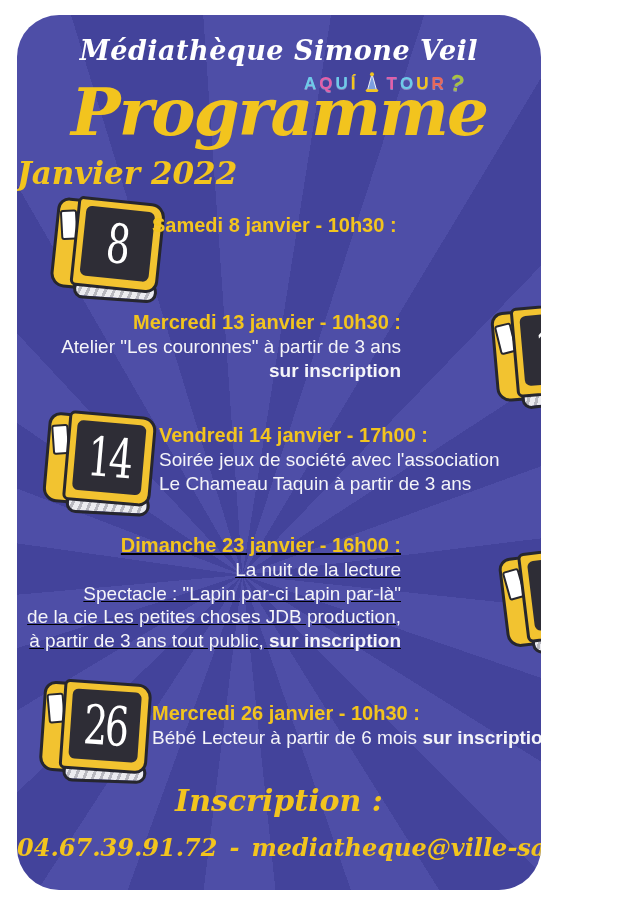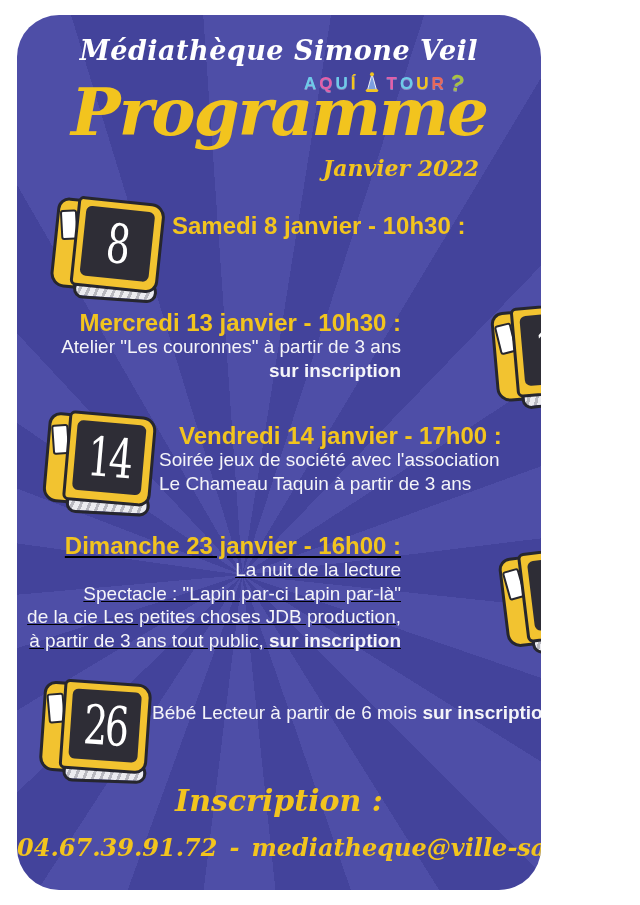--- a/index.html
+++ b/index.html
@@ -15,25 +15,25 @@
   .script{font-family:"DejaVu Serif",serif;font-style:italic;font-weight:bold;}
 
   
   .org{position:absolute;top:20px;left:0;width:100%;text-align:center;color:#ffffff;font-size:27px;letter-spacing:0.5px;}
   .logo{position:absolute;top:55px;left:287px;display:flex;align-items:center;gap:2px;}
   .lt{font-weight:bold;font-size:17px;letter-spacing:1px;text-shadow:0 1px 0 rgba(255,255,255,0.35);}
   .c-blue{color:#6ecbe9}.c-pink{color:#e45fa9}.c-yellow{color:#f2c41e}.c-coral{color:#e8685a}
   .qmark{color:#a9c23e;font-size:23px;font-weight:bold;display:inline-block;transform:rotate(12deg);margin-left:3px;text-shadow:0 1px 0 rgba(255,255,255,0.35);}
   .mascot{margin:0 4px;display:inline-block;}
   .prog{position:absolute;top:52px;left:0;width:100%;text-align:center;color:#f2c41e;font-size:66px;letter-spacing:-2px;line-height:1.1;margin-top:9px;}
-  .janv{position:absolute;top:140px;left:0;width:462px;text-align:right;color:#f2c41e;font-size:22px;}
+  .janv{position:absolute;top:140px;left:0;width:462px;color:#f2c41e;font-size:31px;}
 
   
   .ev-text{position:absolute;}
-  .ev-title{color:#f2c41e;font-weight:bold;font-size:24px;line-height:25px;white-space:nowrap;margin-left:20px;}
+  .ev-title{color:#f2c41e;font-weight:bold;font-size:20px;line-height:25px;white-space:nowrap;}
   .line{color:#f4f4f8;font-size:19px;line-height:23.5px;white-space:nowrap;}
   .b{font-weight:bold;}
   .ta-r{text-align:right;}
   .ev1-text{left:135px;top:198px;}
   .ev2-text{top:295px;right:140px;}
   .ev3-text{left:142px;top:408px;}
   .ev4-text{top:518px;right:140px;text-decoration:underline;}
   .ev5-text{left:135px;top:686px;}
 
   
@@ -163,20 +163,21 @@
     <div class="spine">
         <div class="slabel"></div>
       </div>
     <div class="cover">
       <div class="panel">
         <span class="num">26</span>
       </div>
     </div>
   </div>
   <div class="ev-text ev5-text">
+    <div class="ev-title">Mercredi 26 janvier - 10h30 :</div>
     <div class="line"><span>Bébé Lecteur à partir de 6 mois </span><span class="b">sur inscription</span></div>
   </div>
 
   <div class="insc script">Inscription :</div>
   <div class="contact script">
     <span>04.67.39.91.72</span><span class="sep">-</span><span>mediatheque@ville-sauvian.com</span>
   </div>
 
 </div>
 

